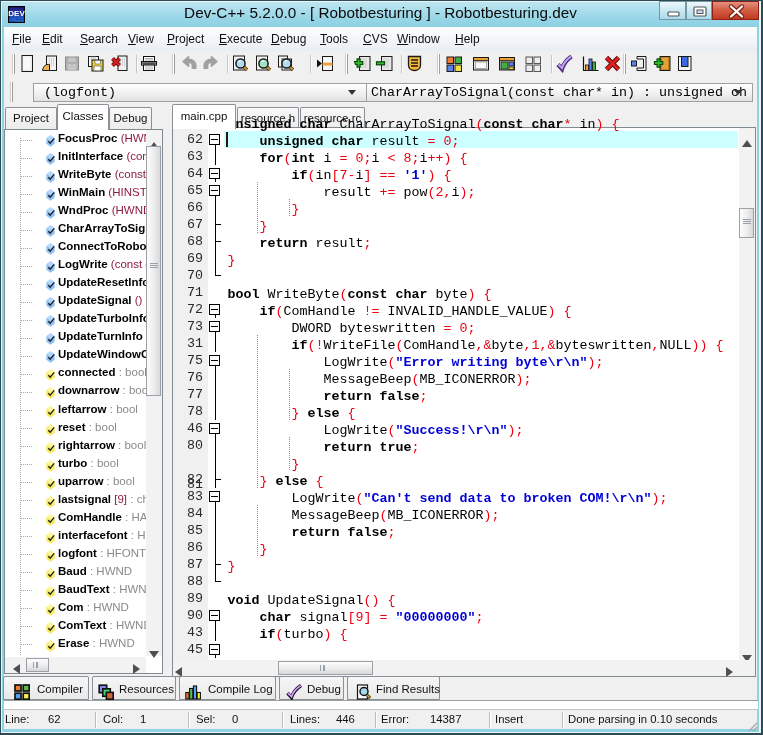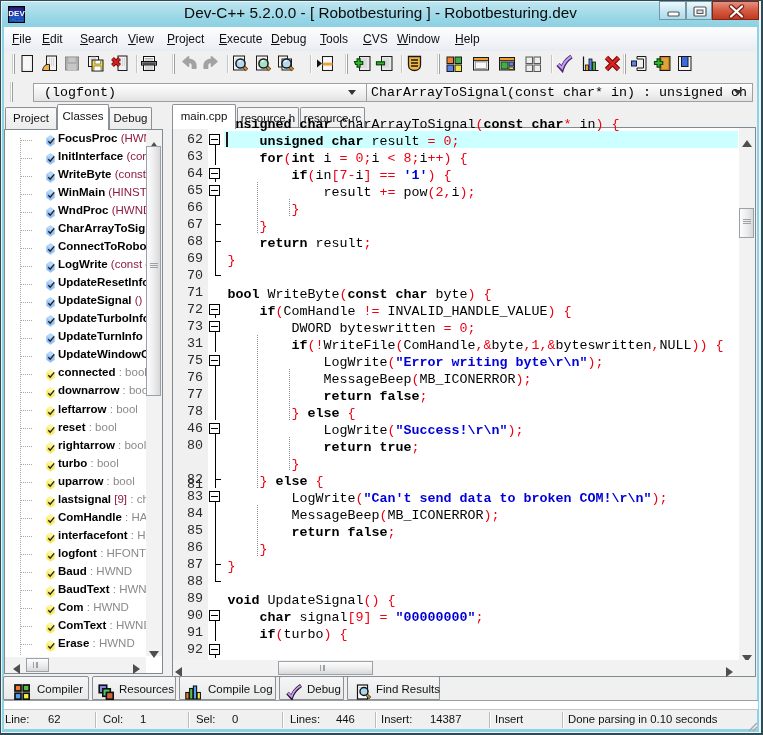--- a/index.html
+++ b/index.html
@@ -502,22 +502,22 @@
 <div class="ln" style="left:173px;top:476px">81</div>
 <div class="ln" style="left:173px;top:471px">82</div>
 <div class="ln" style="left:173px;top:488px">83</div>
 <div class="ln" style="left:173px;top:505px">84</div>
 <div class="ln" style="left:173px;top:522px">85</div>
 <div class="ln" style="left:173px;top:539px">86</div>
 <div class="ln" style="left:173px;top:556px">87</div>
 <div class="ln" style="left:173px;top:573px">88</div>
 <div class="ln" style="left:173px;top:590px">89</div>
 <div class="ln" style="left:173px;top:607px">90</div>
-<div class="ln" style="left:173px;top:624px">91</div>
-<div class="ln" style="left:173px;top:641px">92</div>
+<div class="ln" style="left:173px;top:624px">43</div>
+<div class="ln" style="left:173px;top:641px">45</div>
 <div class="abs" style="left:209px;top:134px;width:11px;height:11px;border:1px solid #000;background:#fff"></div>
 <div class="abs" style="left:211px;top:139px;width:7px;height:1px;background:#000"></div>
 <div class="abs" style="left:214.5px;top:145px;width:1px;height:3px;background:#000"></div>
 <div class="abs" style="left:214.5px;top:148px;width:1px;height:17px;background:#000"></div>
 <div class="abs" style="left:209px;top:168px;width:11px;height:11px;border:1px solid #000;background:#fff"></div>
 <div class="abs" style="left:211px;top:173px;width:7px;height:1px;background:#000"></div>
 <div class="abs" style="left:214.5px;top:179px;width:1px;height:3px;background:#000"></div>
 <div class="abs" style="left:209px;top:185px;width:11px;height:11px;border:1px solid #000;background:#fff"></div>
 <div class="abs" style="left:211px;top:190px;width:7px;height:1px;background:#000"></div>
 <div class="abs" style="left:214.5px;top:196px;width:1px;height:3px;background:#000"></div>
@@ -672,21 +672,21 @@
   </div>
 <div class="abs" style="left:4px;top:700px;width:754px;height:10px;background:#fff;border-top:1px solid #9aa0a0;border-bottom:1px solid #c4c4c4"></div>
 <div class="st" style="left:5px">Line:</div>
 <div class="st" style="left:48px">62</div>
 <div class="st" style="left:103px">Col:</div>
 <div class="st" style="left:140px">1</div>
 <div class="st" style="left:196px">Sel:</div>
 <div class="st" style="left:232px">0</div>
 <div class="st" style="left:290px">Lines:</div>
 <div class="st" style="left:336px">446</div>
-<div class="st" style="left:381px">Insert:</div>
+<div class="st" style="left:381px">Error:</div>
 <div class="st" style="left:430px">14387</div>
 <div class="st" style="left:495px">Insert</div>
 <div class="st" style="left:568px">Done parsing in 0.10 seconds</div>
 <div class="stsep" style="left:95px"></div>
 <div class="stsep" style="left:188px"></div>
 <div class="stsep" style="left:282px"></div>
 <div class="stsep" style="left:375px"></div>
 <div class="stsep" style="left:489px"></div>
 <div class="stsep" style="left:562px"></div>
 <div class="abs" style="left:748px;top:718px"><svg style="" width="10" height="10" viewBox="0 0 10 10">

